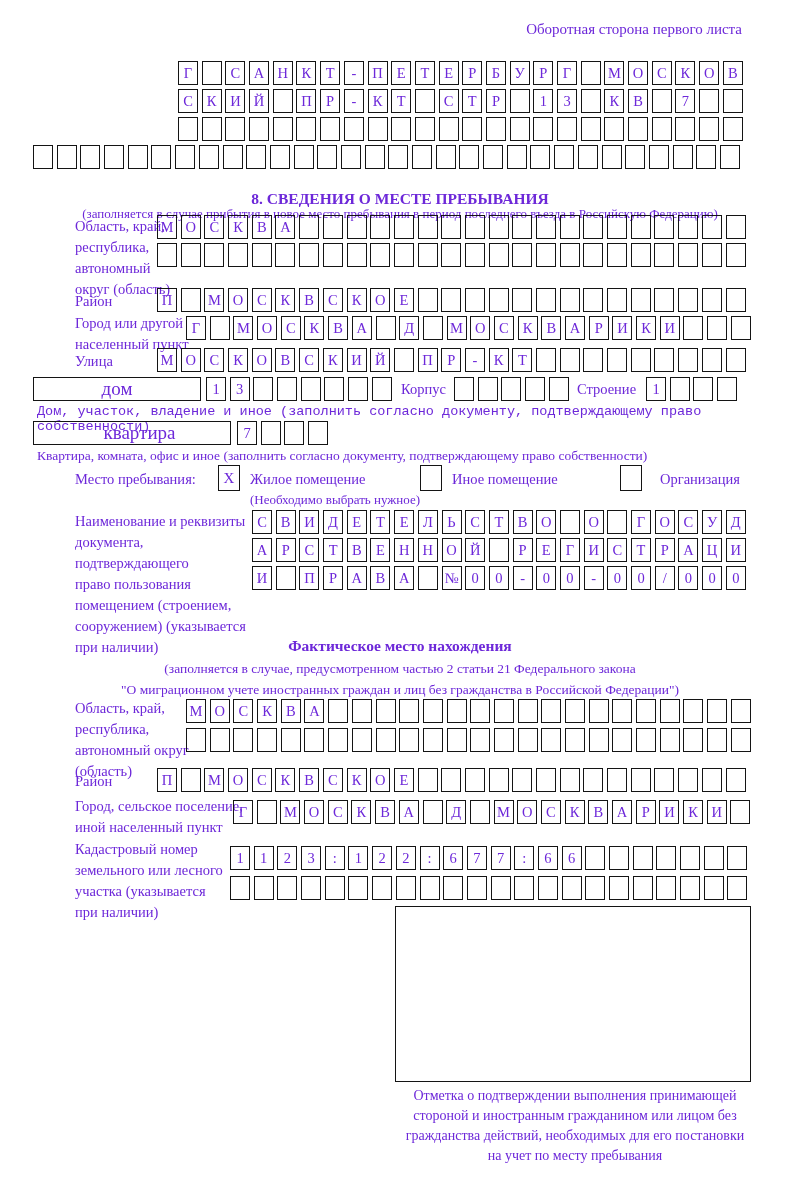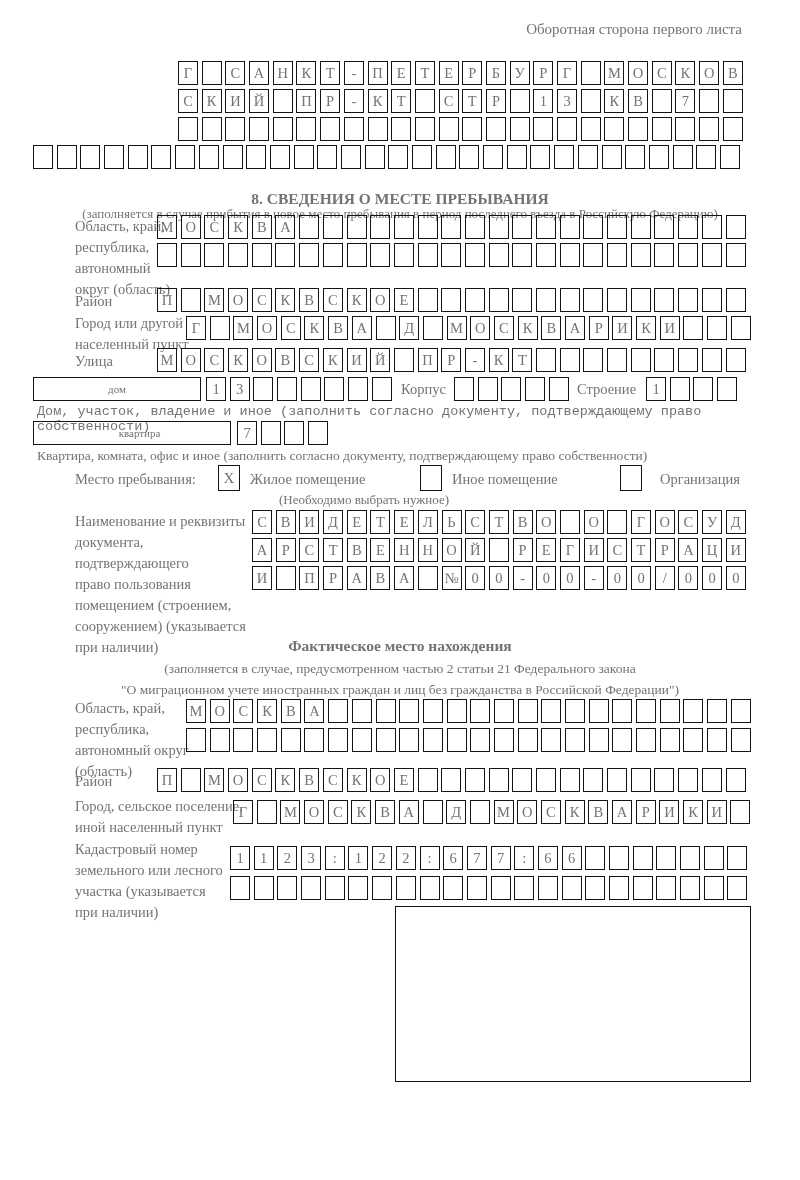--- a/index.html
+++ b/index.html
@@ -1,36 +1,36 @@
 <!DOCTYPE html>
 <html><head>
 <meta charset="utf-8">
 <style>
   * { margin:0; padding:0; box-sizing:border-box; }
   html,body { background:#fff; }
   #page {
     position:relative; width:800px; height:1180px; background:#ffffff;
-    font-family:"Liberation Serif","DejaVu Serif",serif; color:#737373;
+    font-family:"Liberation Serif","DejaVu Serif",serif; color:#6d28d9;
     overflow:hidden;
   }
   .abs { position:absolute; }
   .lbl { font-size:14.5px; line-height:21px; white-space:pre-line; }
   .caption { font-size:13.5px; }
   .note { font-size:13px; }
   .title { font-size:15.5px; font-weight:bold; text-align:center; width:100%; }
   .center { text-align:center; width:100%; }
   .cellrow { display:flex; gap:3.7px; }
   .cell {
     width:20px; height:24px; border:1.5px solid #141414; flex:0 0 20px;
     display:flex; align-items:center; justify-content:center;
     font-size:14.5px; line-height:1;
   }
   .widebox {
     border:1.5px solid #141414; height:24px;
-    display:flex; align-items:center; justify-content:center; font-size:11px;
+    display:flex; align-items:center; justify-content:center; font-size:19px;
   }
   .checkbox {
     width:22px; height:26px; border:1.5px solid #141414;
     display:flex; align-items:center; justify-content:center; font-size:15px;
   }
   .stampbox { border:1.6px solid #141414; background:#fff; }
   .capblock { font-size:14px; line-height:20px; text-align:center; white-space:pre-line; }
 </style>
 </head>
 <body>
@@ -336,21 +336,21 @@
     </div>
   <div class="abs caption" style="left:37px; top:448px;">Квартира, комната, офис и иное (заполнить согласно документу, подтверждающему право собственности)</div>
 
   <div class="abs lbl" style="left:75px; top:469px;">Место пребывания:</div>
   <div class="abs checkbox" style="left:218px; top:465px;">X</div>
   <div class="abs lbl" style="left:250px; top:469px;">Жилое помещение</div>
   <div class="abs checkbox" style="left:420px; top:465px;"></div>
   <div class="abs lbl" style="left:452px; top:469px;">Иное помещение</div>
   <div class="abs checkbox" style="left:620px; top:465px;"></div>
   <div class="abs lbl" style="left:660px; top:469px;">Организация</div>
-  <div class="abs note" style="left:189px; top:492px; width:260px; text-align:right;">(Необходимо выбрать нужное)</div>
+  <div class="abs note" style="left:205px; top:492px; width:260px; text-align:center;">(Необходимо выбрать нужное)</div>
 
   <div class="abs lbl" style="left:75px; top:511px; width:185px; line-height:21px;">Наименование и реквизиты
 документа, подтверждающего
 право пользования
 помещением (строением,
 сооружением) (указывается
 при наличии)</div>
   <div class="abs cellrow" style="left:252px; top:510px;">
       <span class="cell">С</span>
       <span class="cell">В</span>
@@ -585,14 +585,18 @@
       <span class="cell"></span>
       <span class="cell"></span>
       <span class="cell"></span>
       <span class="cell"></span>
       <span class="cell"></span>
       <span class="cell"></span>
       <span class="cell"></span>
     </div>
 
   <div class="abs stampbox" style="left:395px; top:906px; width:356px; height:176px;"></div>
+  <div class="abs capblock" style="left:385px; top:1086px; width:380px;">Отметка о подтверждении выполнения принимающей
+стороной и иностранным гражданином или лицом без
+гражданства действий, необходимых для его постановки
+на учет по месту пребывания</div>
 
 </div>
 
 </body></html>

